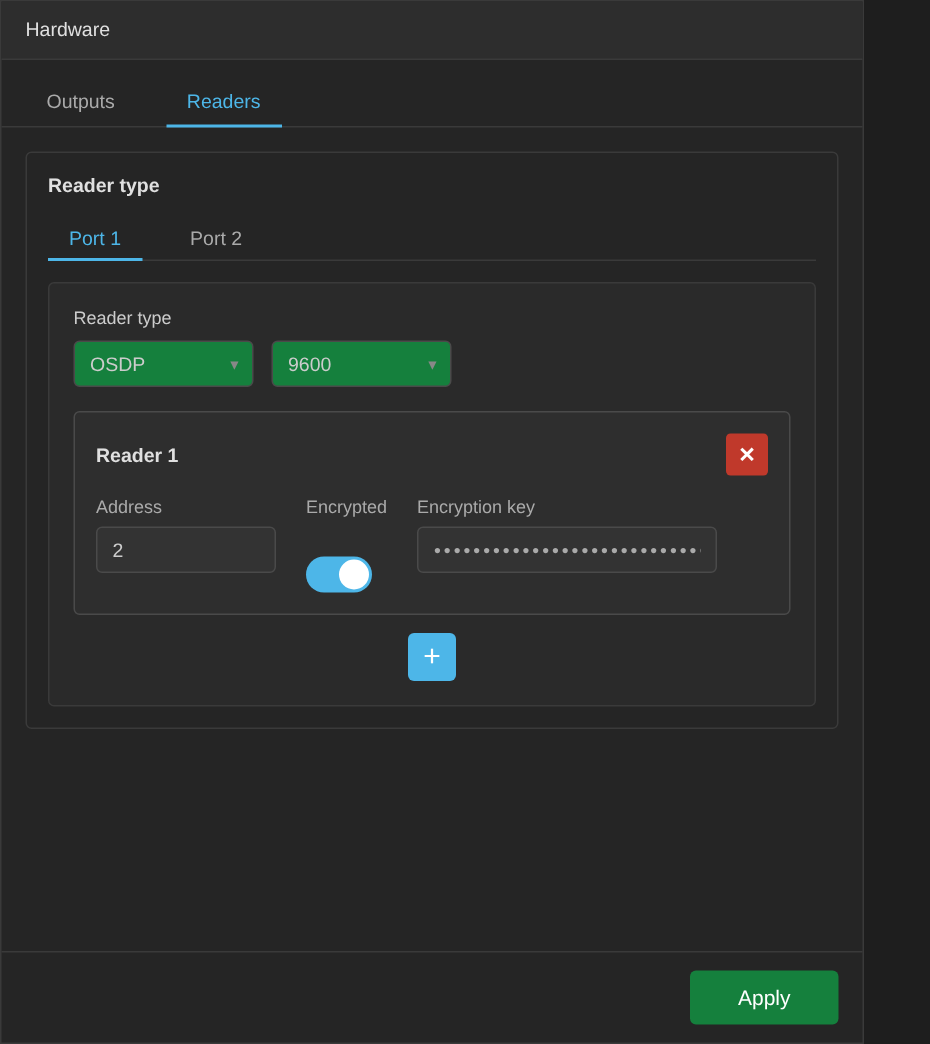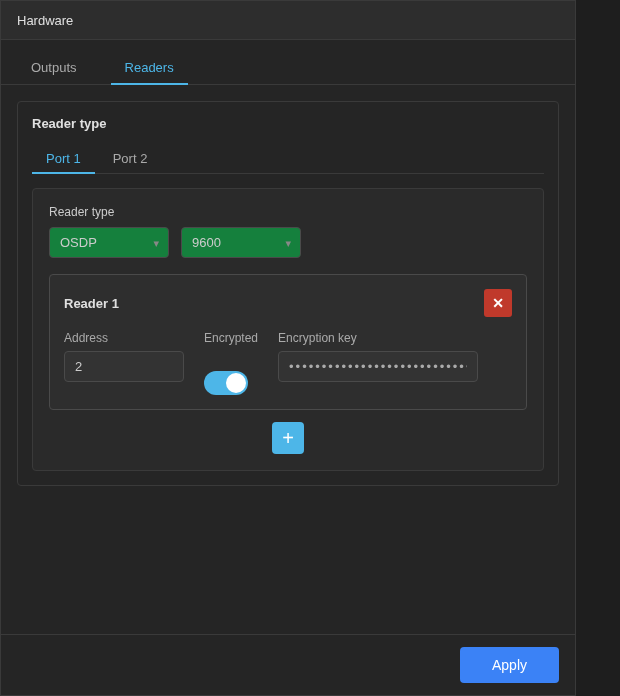--- a/index.html
+++ b/index.html
@@ -73,21 +73,21 @@
 
     .section-title {
       font-size: 13px;
       font-weight: 600;
       color: #e0e0e0;
       margin-bottom: 14px;
     }
 
     .port-tabs {
       display: flex;
-      gap: 4px;
+      gap: 18px;
       margin-bottom: 14px;
       border-bottom: 1px solid #3a3a3a;
     }
 
     .port-tab {
       padding: 6px 14px;
       font-size: 13px;
       color: #aaa;
       cursor: pointer;
       border-bottom: 2px solid transparent;
@@ -274,21 +274,21 @@
     }
 
     .footer {
       display: flex;
       justify-content: flex-end;
       padding: 12px 16px;
       border-top: 1px solid #3a3a3a;
     }
 
     .apply-btn {
-      background: #3b82f6;
+      background: #15803d;
       border: none;
       border-radius: 4px;
       color: #fff;
       padding: 10px 32px;
       font-size: 14px;
       font-weight: 500;
       cursor: pointer;
     }
   </style>
 </head>

